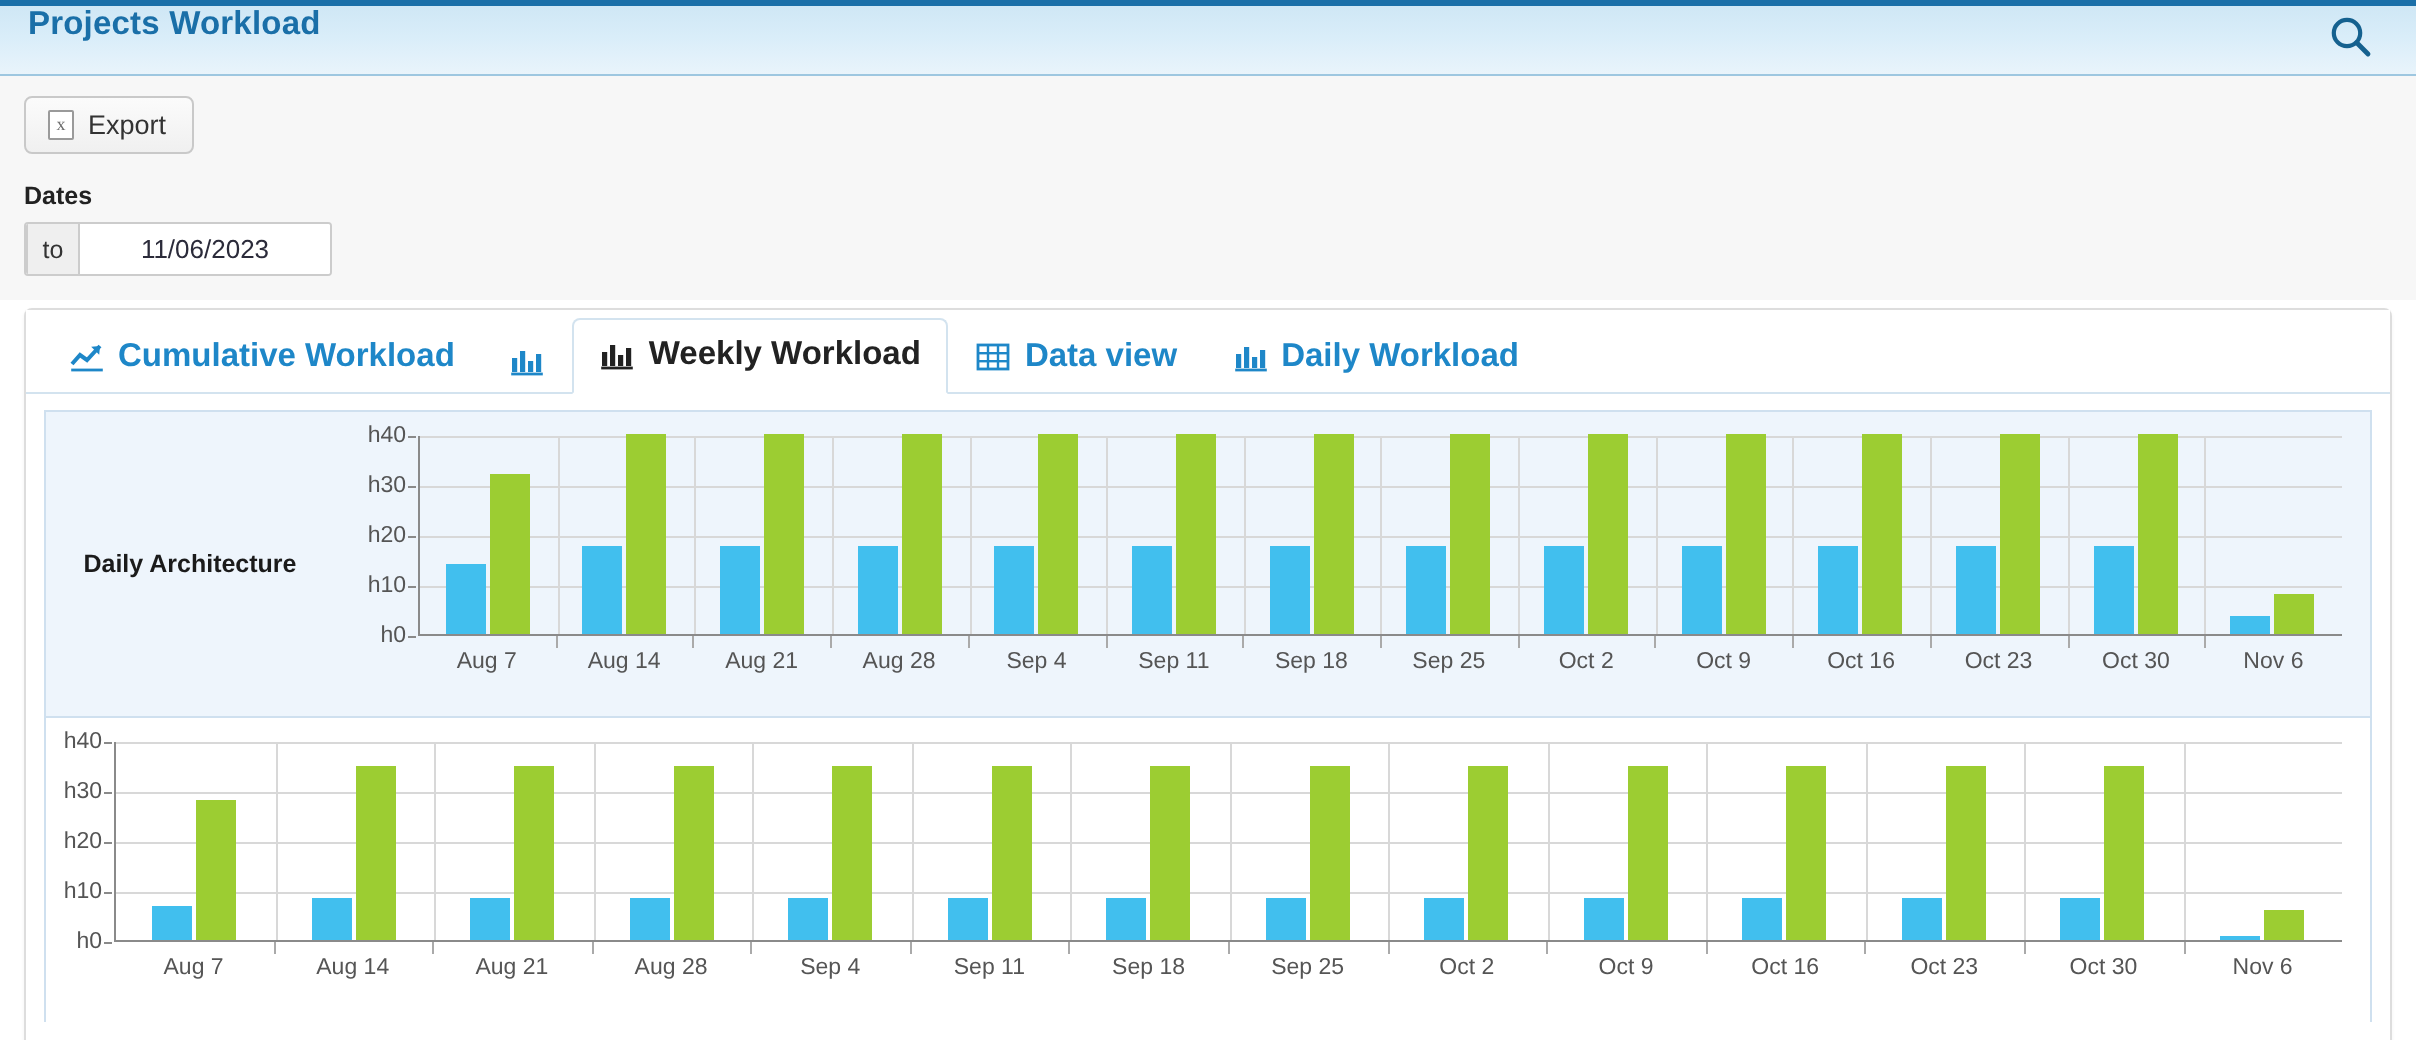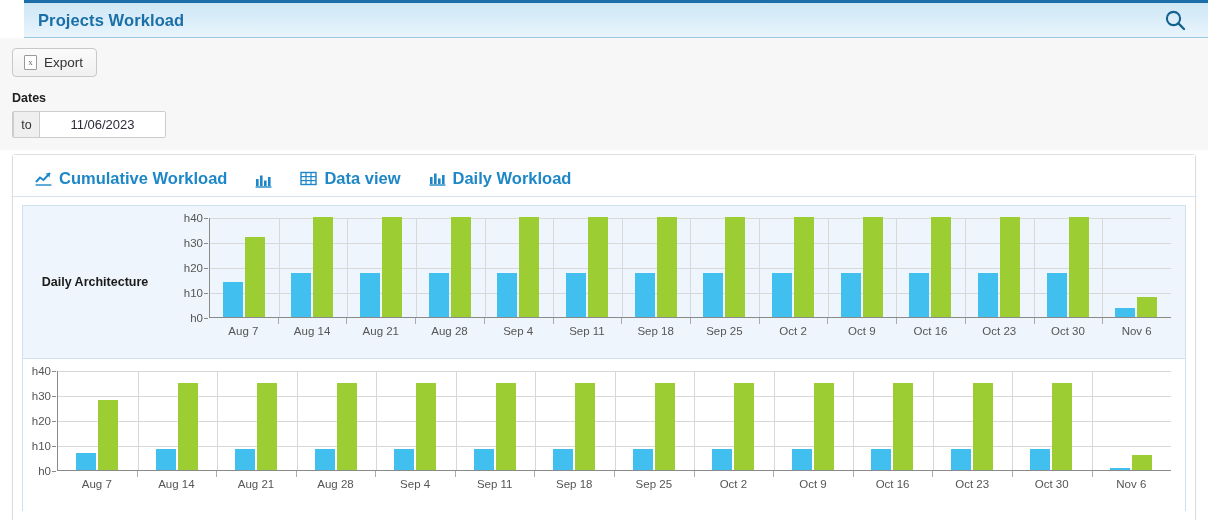--- a/index.html
+++ b/index.html
@@ -13,23 +13,22 @@
   }
 
   
   #app-header {
     position: relative;
     height: 38px;
     background: linear-gradient(to bottom, #cfe7f5 0%, #d9edf9 45%, #e9f4fb 100%);
     border-top: 3px solid #1a6fa8;
     border-bottom: 1px solid #9ec7e0;
     display: flex;
-    align-items: center;
+    align-items: flex-start;
     padding: 0 14px;
-    margin-left: 24px;
   }
   #app-header .title {
     font-size: 16.5px;
     font-weight: bold;
     color: #1a6fa8;
     letter-spacing: .1px;
   }
   #app-header .spacer { flex: 1 1 auto; }
   .search-btn {
     width: 30px; height: 30px;
@@ -331,20 +330,32 @@
         <svg width="17" height="15" viewBox="0 0 17 15">
           <rect x="1" y="6" width="2.6" height="7" fill="#1e87c8"></rect>
           <rect x="5" y="2.5" width="2.6" height="10.5" fill="#1e87c8"></rect>
           <rect x="9" y="7.5" width="2.6" height="5.5" fill="#1e87c8"></rect>
           <rect x="13" y="4" width="2.6" height="9" fill="#1e87c8"></rect>
           <line x1="0.6" y1="14" x2="16.4" y2="14" stroke="#1e87c8" stroke-width="1.4"></line>
         </svg>
       </span>
     </div>
 
+    <div class="tab active">
+      <span class="ic">
+        <svg width="17" height="15" viewBox="0 0 17 15">
+          <rect x="1" y="6" width="2.6" height="7" fill="#222"></rect>
+          <rect x="5" y="2.5" width="2.6" height="10.5" fill="#222"></rect>
+          <rect x="9" y="7.5" width="2.6" height="5.5" fill="#222"></rect>
+          <rect x="13" y="4" width="2.6" height="9" fill="#222"></rect>
+          <line x1="0.6" y1="14" x2="16.4" y2="14" stroke="#222" stroke-width="1.4"></line>
+        </svg>
+      </span>
+      <span>Weekly Workload</span>
+    </div>
 
     <div class="tab">
       <span class="ic">
         <svg width="17" height="15" viewBox="0 0 17 15">
           <rect x="1" y="1.5" width="15" height="12" fill="none" stroke="#1e87c8" stroke-width="1.4"></rect>
           <line x1="1" y1="5.6" x2="16" y2="5.6" stroke="#1e87c8" stroke-width="1.2"></line>
           <line x1="1" y1="9.6" x2="16" y2="9.6" stroke="#1e87c8" stroke-width="1.2"></line>
           <line x1="6" y1="1.5" x2="6" y2="13.5" stroke="#1e87c8" stroke-width="1.2"></line>
           <line x1="11" y1="1.5" x2="11" y2="13.5" stroke="#1e87c8" stroke-width="1.2"></line>
         </svg>

